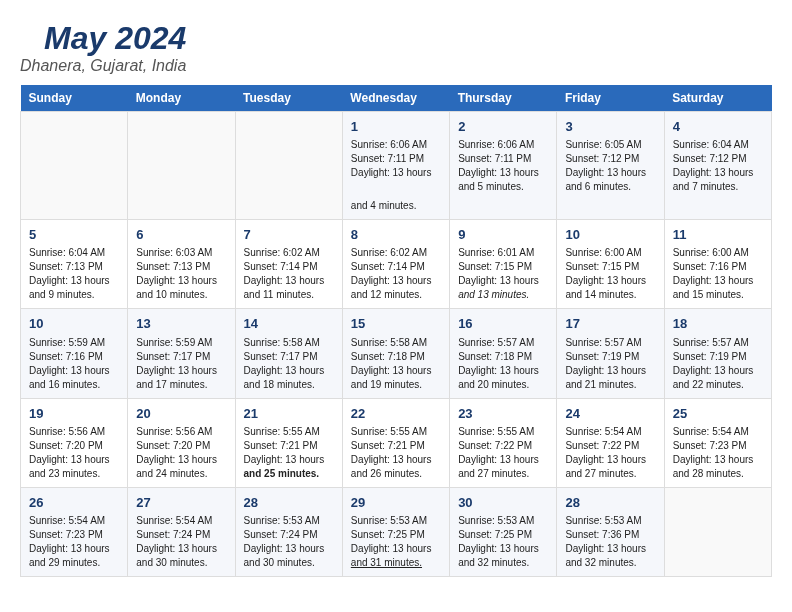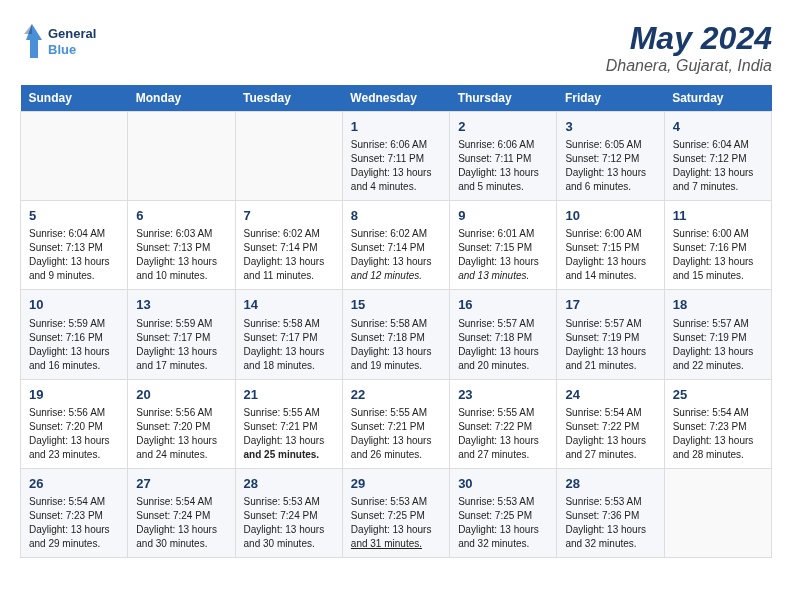--- a/index.html
+++ b/index.html
@@ -72,28 +72,20 @@
       margin-bottom: 2px;
     }
     .empty {
       background: #f9f9f9;
     }
   </style>
 </head>
 <body>
 
 <div class="header">
-  <div class="logo">
-  <svg width="90" height="44" viewBox="0 0 90 44">
-    <text x="28" y="18" font-size="13" font-weight="bold" fill="#1a3a6b" font-family="Arial">General</text>
-    <text x="28" y="34" font-size="13" font-weight="bold" fill="#4a90d9" font-family="Arial">Blue</text>
-    <polygon points="12,4 22,20 18,20 18,38 10,38 10,20 6,20" fill="#4a90d9"></polygon>
-    <polygon points="4,14 12,4 12,14" fill="#1a3a6b" opacity="0.4"></polygon>
-  </svg>
-</div>
   <div class="title-block">
     <h1>May 2024</h1>
     <h2>Dhanera, Gujarat, India</h2>
   </div>
 </div>
 
 <table>
   <thead>
     <tr id="header-row">
         <th>Sunday</th>
@@ -108,21 +100,21 @@
   <tbody id="calendar-body">
       <tr>
         <td class="empty"></td>
         <td class="empty"></td>
         <td class="empty"></td>
         <td>
           <span class="day-num">1</span>
           <span style="display: block;">Sunrise: 6:06 AM</span>
           <span style="display: block;">Sunset: 7:11 PM</span>
           <span style="display: block;">Daylight: 13 hours</span>
-          <span style="display: block;">and 4 minutes.</span>
+          <span style="display: block; margin-top: 19px;">and 4 minutes.</span>
         </td>
         <td>
           <span class="day-num">2</span>
           <span style="display: block;">Sunrise: 6:06 AM</span>
           <span style="display: block;">Sunset: 7:11 PM</span>
           <span style="display: block;">Daylight: 13 hours</span>
           <span style="display: block;">and 5 minutes.</span>
         </td>
         <td>
           <span class="day-num">3</span>
@@ -159,21 +151,21 @@
           <span style="display: block;">Sunrise: 6:02 AM</span>
           <span style="display: block;">Sunset: 7:14 PM</span>
           <span style="display: block;">Daylight: 13 hours</span>
           <span style="display: block;">and 11 minutes.</span>
         </td>
         <td>
           <span class="day-num">8</span>
           <span style="display: block;">Sunrise: 6:02 AM</span>
           <span style="display: block;">Sunset: 7:14 PM</span>
           <span style="display: block;">Daylight: 13 hours</span>
-          <span style="display: block; font-style: italic;">and 12 minutes.</span>
+          <span style="display: block;">and 12 minutes.</span>
         </td>
         <td>
           <span class="day-num">9</span>
           <span style="display: block;">Sunrise: 6:01 AM</span>
           <span style="display: block;">Sunset: 7:15 PM</span>
           <span style="display: block;">Daylight: 13 hours</span>
           <span style="display: block; font-style: italic;">and 13 minutes.</span>
         </td>
         <td>
           <span class="day-num">10</span>

